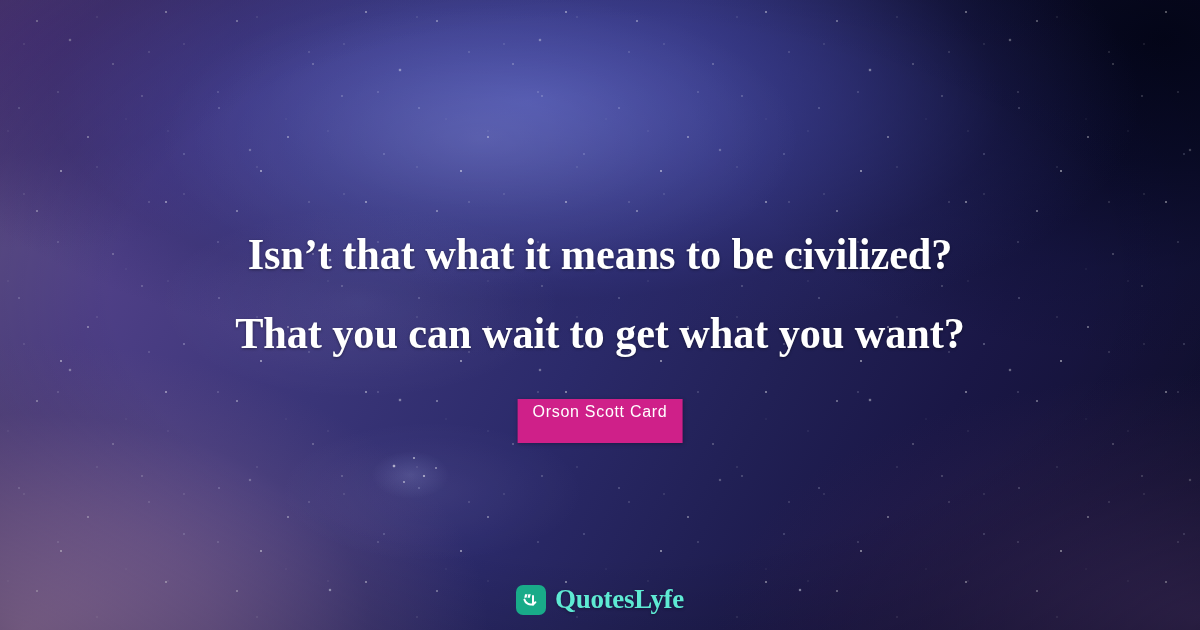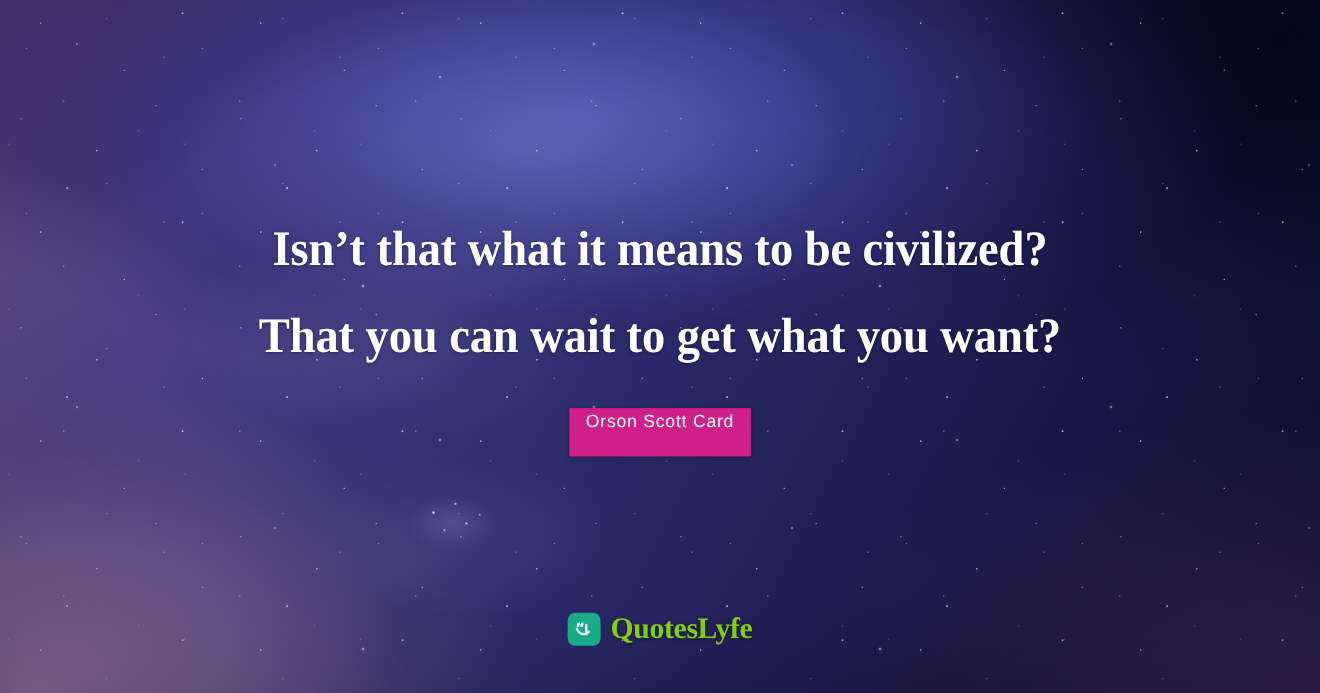--- a/index.html
+++ b/index.html
@@ -98,20 +98,21 @@
       radial-gradient(ellipse 60% 55% at 45% 45%, rgba(190,200,255,0.16), rgba(255,255,255,0) 72%);
   }
 
   
   .content {
     position: absolute;
     inset: 0;
     display: flex;
     flex-direction: column;
     align-items: center;
+    margin-top: 28px;
   }
 
   .quote-block {
     position: absolute;
     top: 204px;
     left: 0; right: 0;
     text-align: center;
   }
   .quote-line {
     color: #ffffff;
@@ -154,21 +155,21 @@
     width: 30px;
     height: 30px;
     border-radius: 7px;
     background: #19ab89;
     display: flex;
     align-items: center;
     justify-content: center;
     flex: 0 0 auto;
   }
   .brand-name {
-    color: #84cc16;
+    color: #5eead4;
     font-family: "Liberation Serif", serif;
     font-weight: 700;
     font-size: 27px;
     letter-spacing: -0.3px;
     text-shadow: 0 1px 3px rgba(0,0,0,0.35);
   }
 </style>
 </head>
 <body>
 

